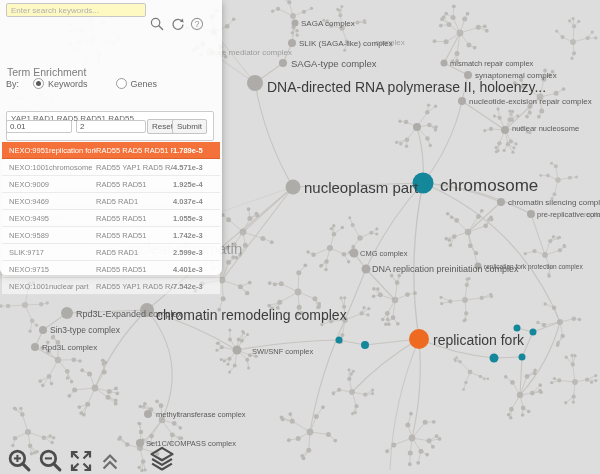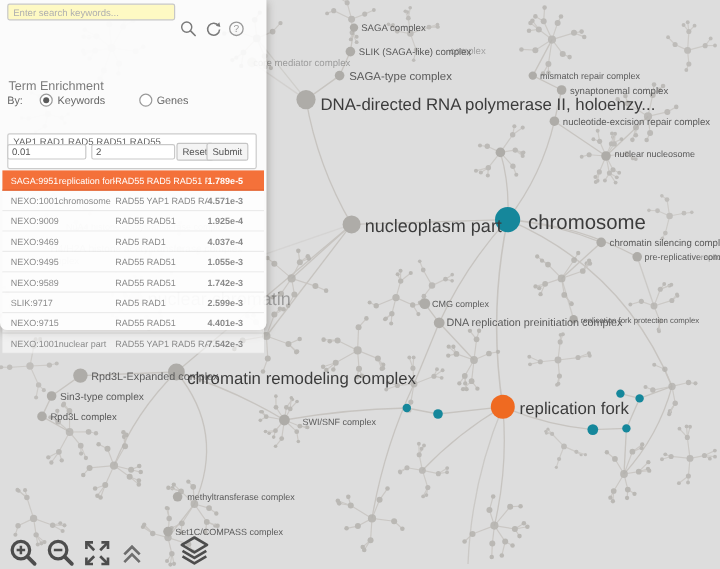--- a/index.html
+++ b/index.html
@@ -1403,21 +1403,21 @@
     <div class="te-label">Term Enrichment</div>
     <textarea class="genes-ta" spellcheck="false" style="">YAP1 RAD1 RAD5 RAD51 RAD55</textarea>
 
     <input class="num-input" style="left: 6px; width: 58px;" value="0.01">
     <input class="num-input" style="left: 76px; width: 62px;" value="2">
     <button class="btn" style="left:147px">Reset</button>
     <button class="btn" style="left:172px">Submit</button>
 
     <div class="results" id="results">
         <div class="rrow hl">
-          <div class="rid">SAGA:9951</div>
+          <div class="rid">NEXO:9951</div>
           <div class="rterm">replication fork</div>
           <div class="rgenes">RAD55 RAD5 RAD51 RAD1</div>
           <div class="rpv">1.789e-5</div>
         </div>
         <div class="rrow">
           <div class="rid">NEXO:10013</div>
           <div class="rterm">chromosome</div>
           <div class="rgenes">RAD55 YAP1 RAD5 RAD51 RAD1</div>
           <div class="rpv">4.571e-3</div>
         </div>

